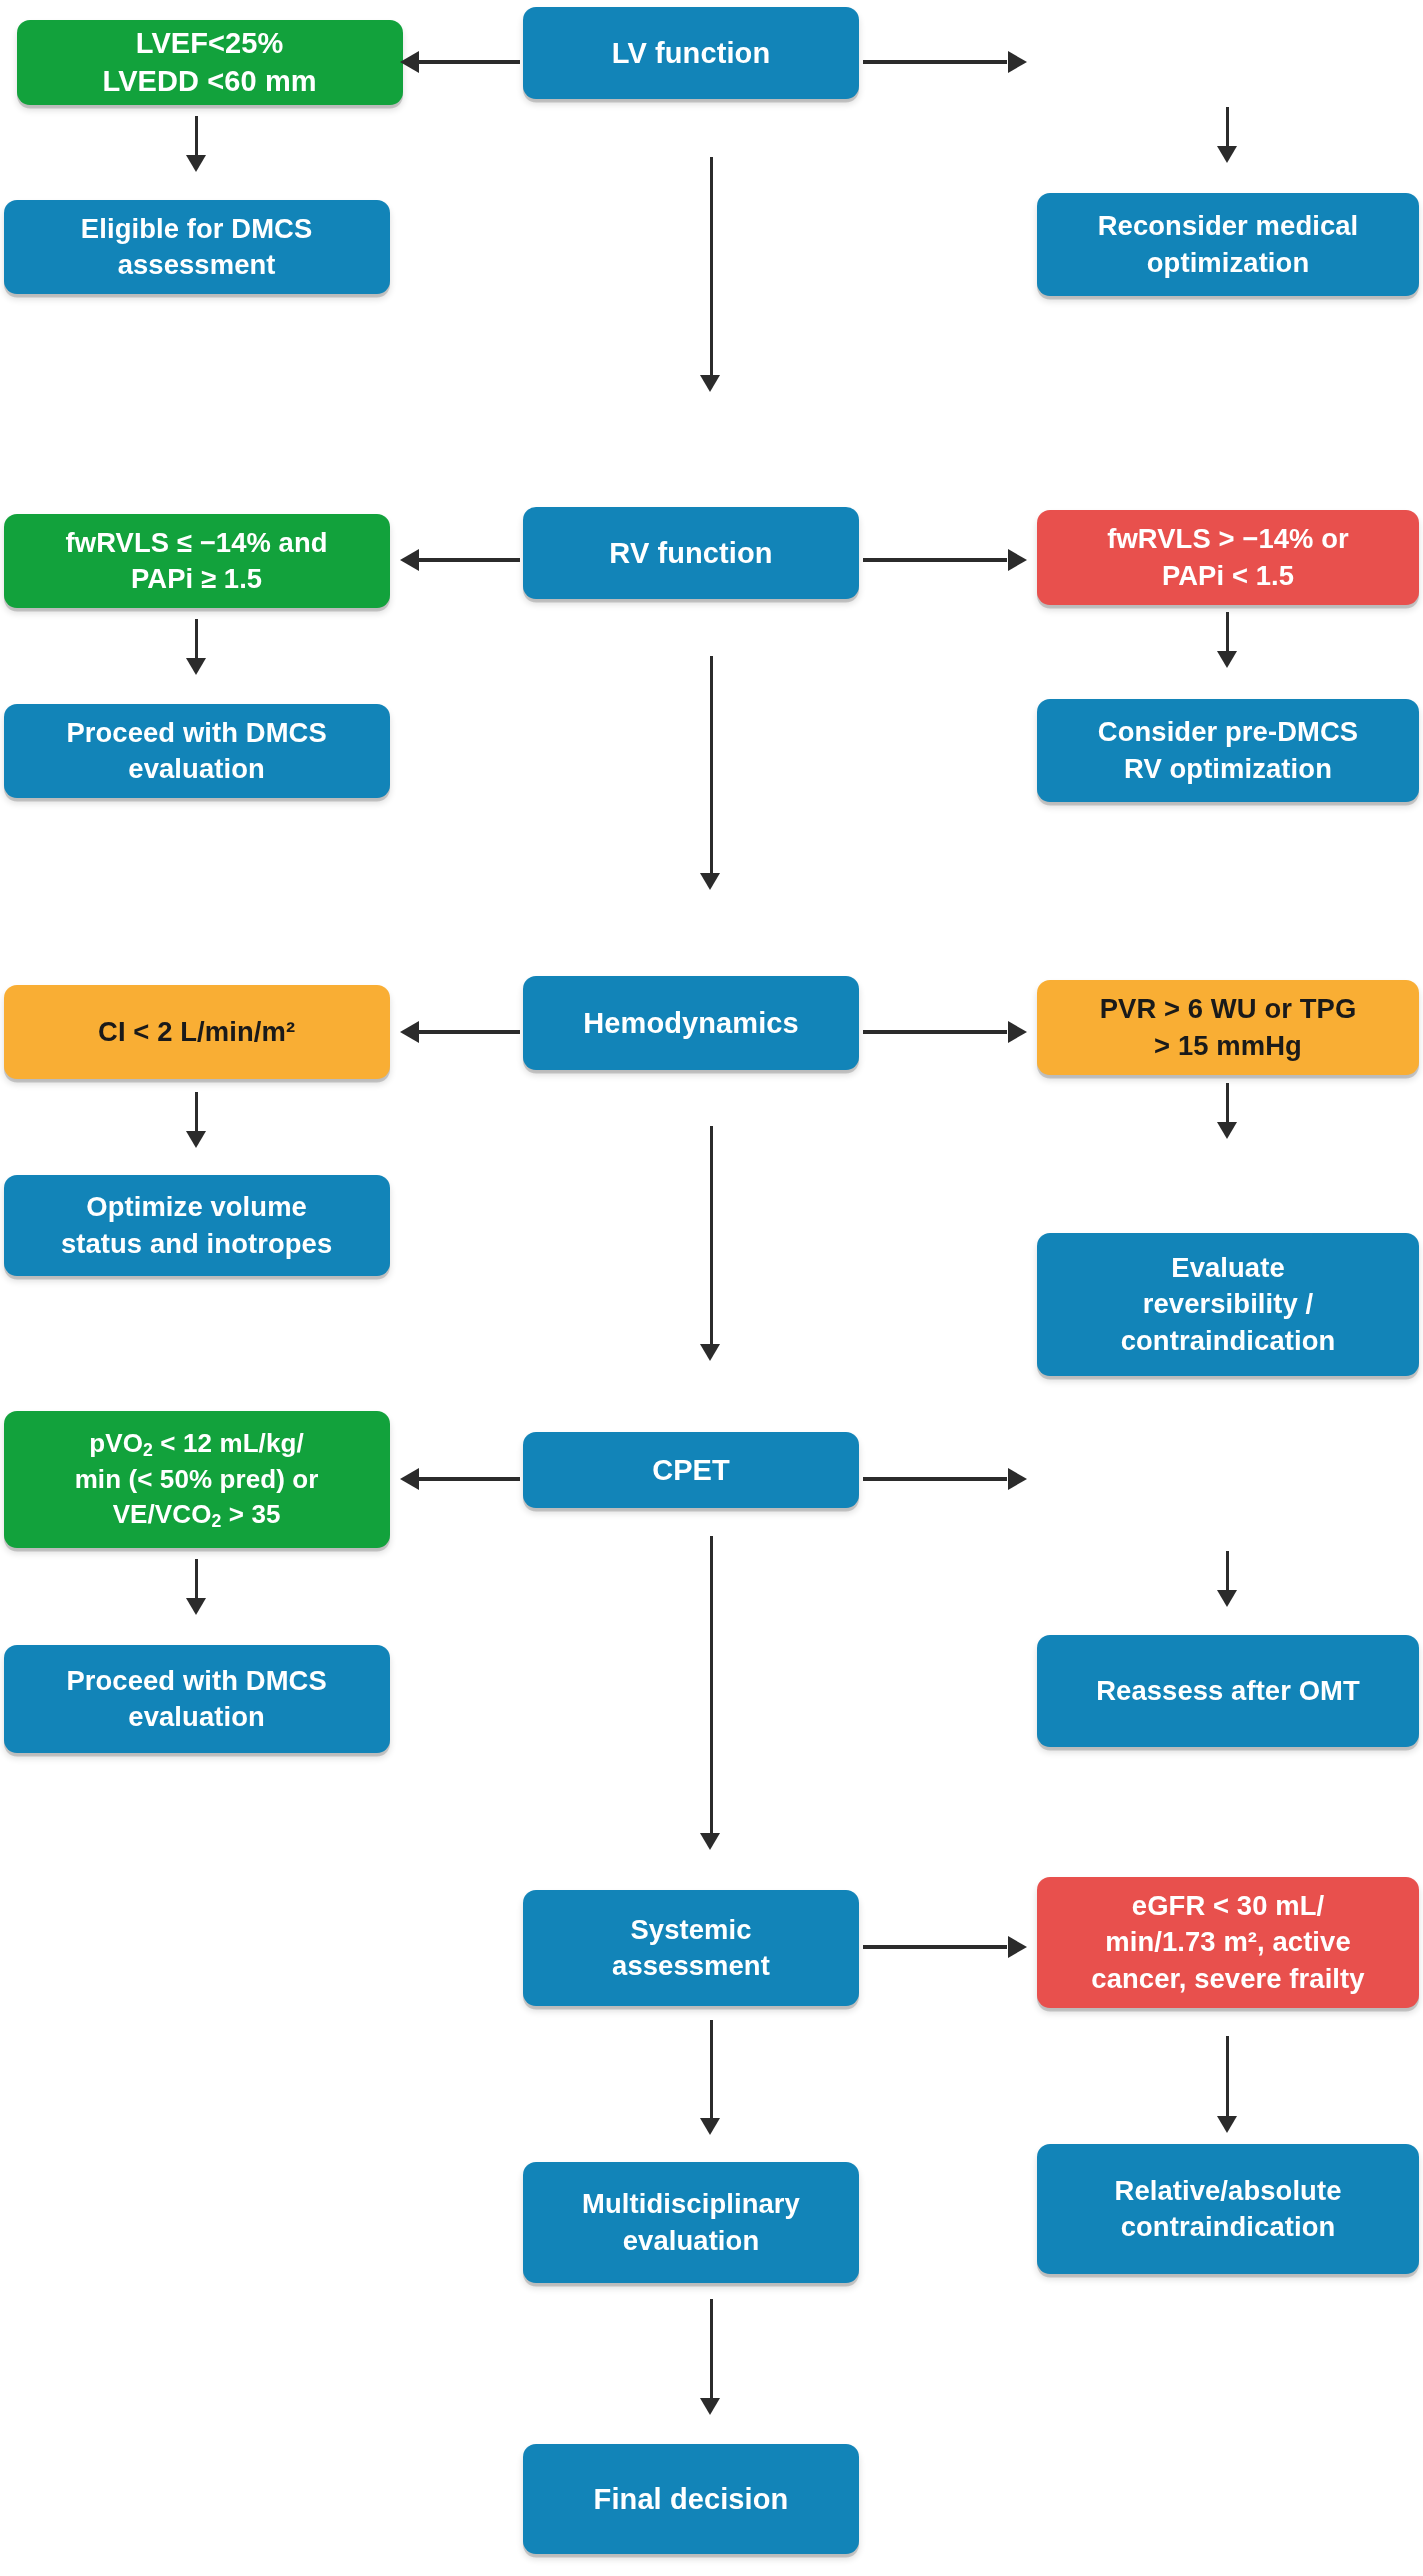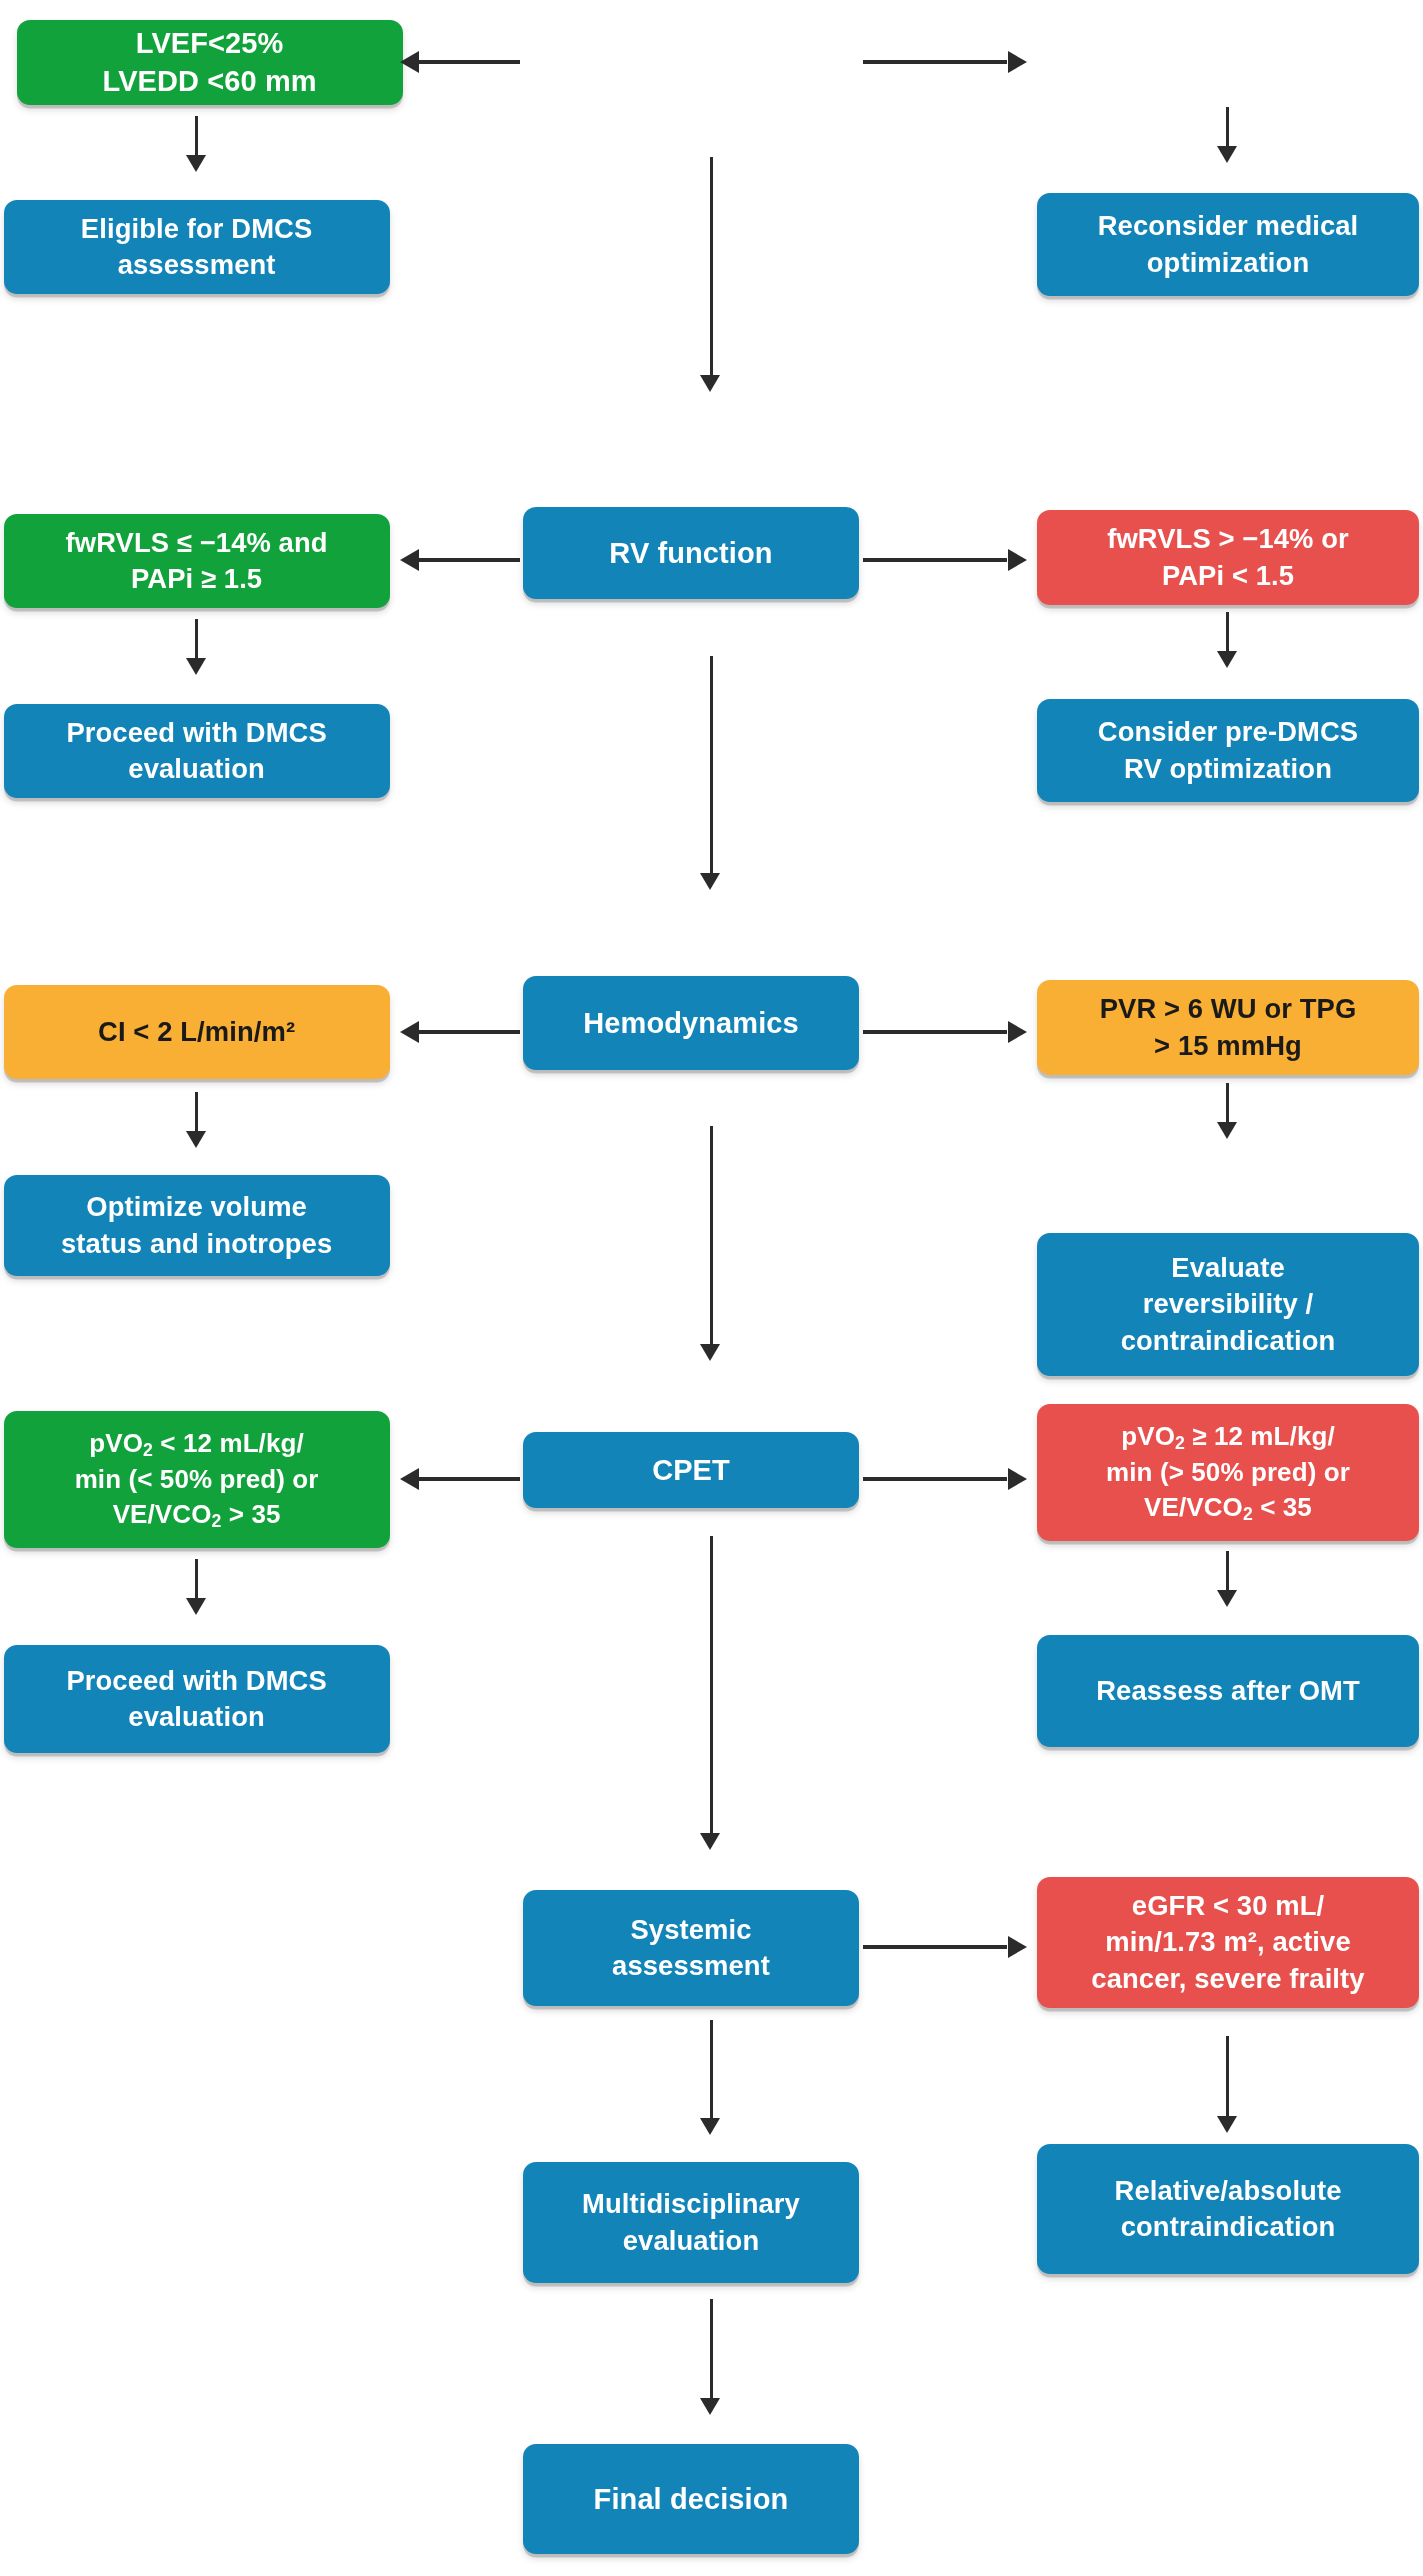--- a/index.html
+++ b/index.html
@@ -79,20 +79,23 @@
 </head>
 <body>
 
 <div id="canvas">
 
   <div class="node n-green fs-40" style="left:3.6px;top:19.5px;width:386px;height:85px;margin-left:13px;">
     <span class="txt">LVEF&lt;25%
 LVEDD &lt;60 mm</span>
   </div>
 
+  <div class="node n-blue fs-40" style="left:523px;top:7.2px;width:336px;height:92px;">
+    <span class="txt">LV function</span>
+  </div>
 
 
   <div class="hline" style="left:419px;top:60px;width:101px;"></div>
   <div class="harrow-left" style="left:400px;top:51px;"></div>
 
   <div class="hline" style="left:863px;top:60px;width:144px;"></div>
   <div class="harrow-right" style="left:1008px;top:51px;"></div>
 
   <div class="vline" style="left:195px;top:116px;width:2.9px;height:42px;"></div>
   <div class="varrow" style="left:186px;top:155px;"></div>
@@ -198,27 +201,20 @@
       <span>pVO</span><sub>2</sub><span> &lt; 12 mL/kg/</span><br>
       <span>min (&lt; 50% pred) or</span><br>
       <span>VE/VCO</span><sub>2</sub><span> &gt; 35</span>
     </span>
   </div>
 
   <div class="node n-blue fs-40" style="left:523px;top:1432px;width:336px;height:76px;">
     <span class="txt">CPET</span>
   </div>
 
-  <div class="node n-red fs-36" style="left:1037px;top:1404px;width:382px;height:137px;">
-    <span style="display:block;width:100%;">
-      <span>pVO</span><sub>2</sub><span> ≥ 12 mL/kg/</span><br>
-      <span>min (&gt; 50% pred) or</span><br>
-      <span>VE/VCO</span><sub>2</sub><span> &lt; 35</span>
-    </span>
-  </div>
 
   <div class="hline" style="left:419px;top:1477px;width:101px;"></div>
   <div class="harrow-left" style="left:400px;top:1468px;"></div>
 
   <div class="hline" style="left:863px;top:1477px;width:144px;"></div>
   <div class="harrow-right" style="left:1008px;top:1468px;"></div>
 
   <div class="vline" style="left:195px;top:1559px;width:2.9px;height:42px;"></div>
   <div class="varrow" style="left:186px;top:1598px;"></div>
 

